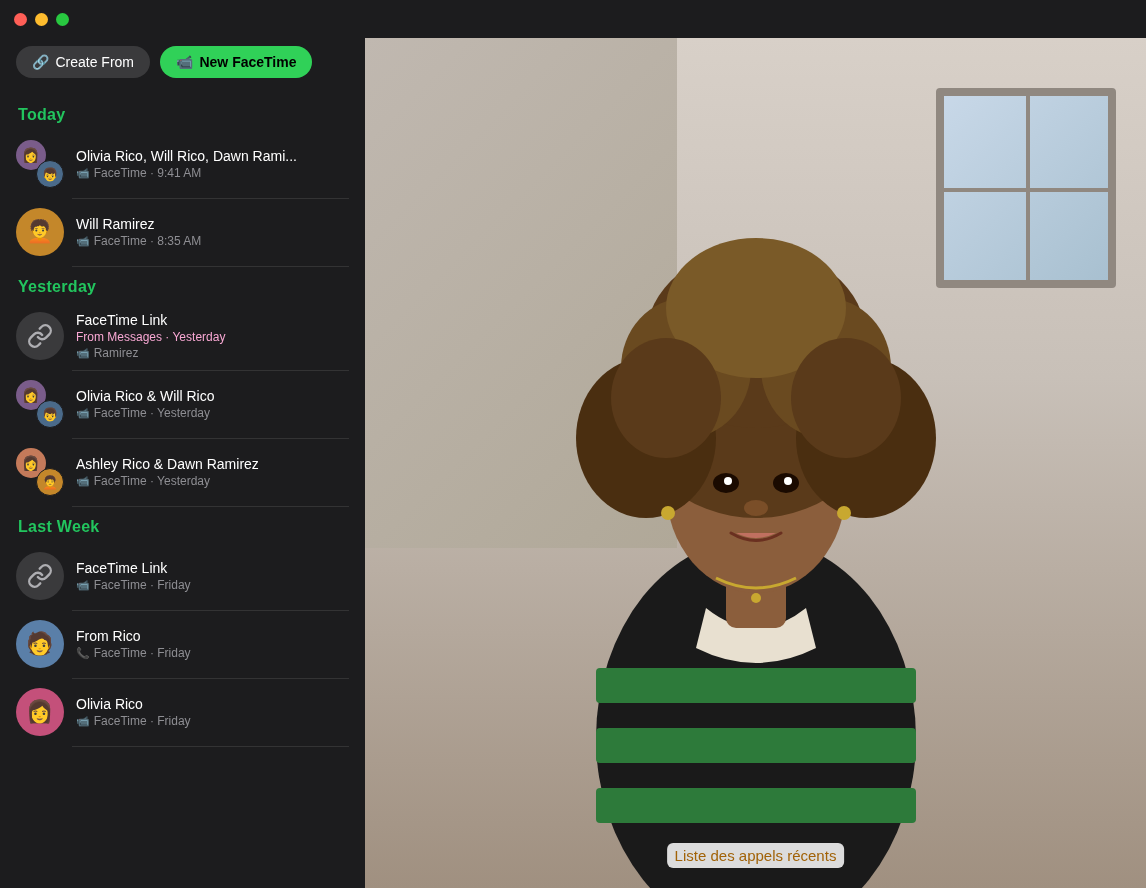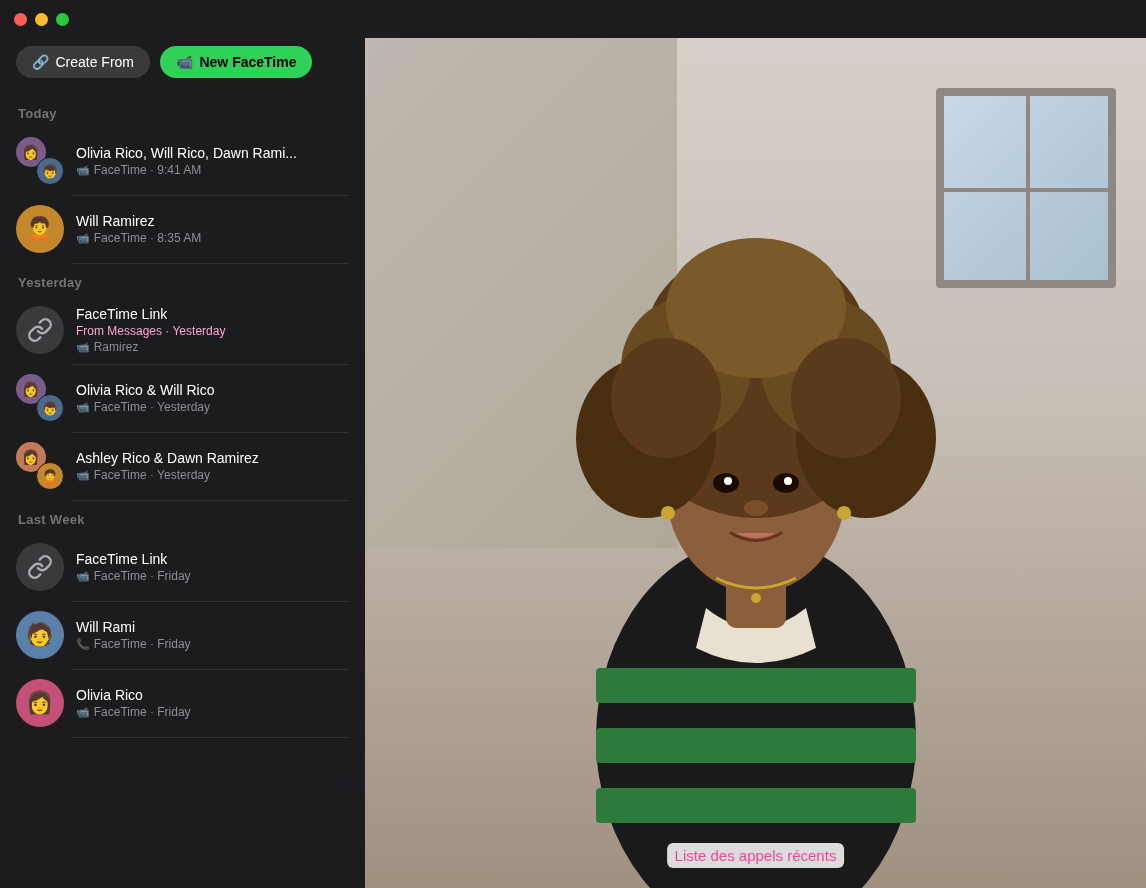--- a/index.html
+++ b/index.html
@@ -85,23 +85,23 @@
       border-radius: 20px;
       color: #000000;
       font-size: 14px;
       font-weight: 600;
       cursor: pointer;
     }
 
     
     .section-header {
       padding: 12px 18px 6px 18px;
-      font-size: 13px;
+      font-size: 16px;
       font-weight: 600;
-      color: #737373;
+      color: #22c55e;
       letter-spacing: 0.3px;
     }
 
     
     .list-item {
       display: flex;
       align-items: center;
       padding: 10px 16px;
       cursor: pointer;
       position: relative;
@@ -271,21 +271,21 @@
       width: 500px;
       height: 800px;
     }
 
     
     .caption {
       position: absolute;
       bottom: 20px;
       left: 50%;
       transform: translateX(-50%);
-      color: #ec4899;
+      color: #a16207;
       font-size: 15px;
       background: rgba(255,255,255,0.85);
       padding: 4px 8px;
       border-radius: 6px;
       white-space: nowrap;
     }
 
     
     .sidebar::-webkit-scrollbar {
       width: 6px;
@@ -414,21 +414,21 @@
         <div class="item-subtitle">
           <span class="video-icon">📹</span>
           <span>FaceTime · Friday</span>
         </div>
       </div>
     </div>
 
     <div class="list-item">
       <div class="avatar" style="background:#5a7fa8;">🧑</div>
       <div class="item-info">
-        <div class="item-name">Will Rami</div>
+        <div class="item-name">From Rico</div>
         <div class="item-subtitle">
           <span class="phone-icon">📞</span>
           <span>FaceTime · Friday</span>
         </div>
       </div>
     </div>
 
     <div class="list-item">
       <div class="avatar" style="background:#c4507a;">👩</div>
       <div class="item-info">

